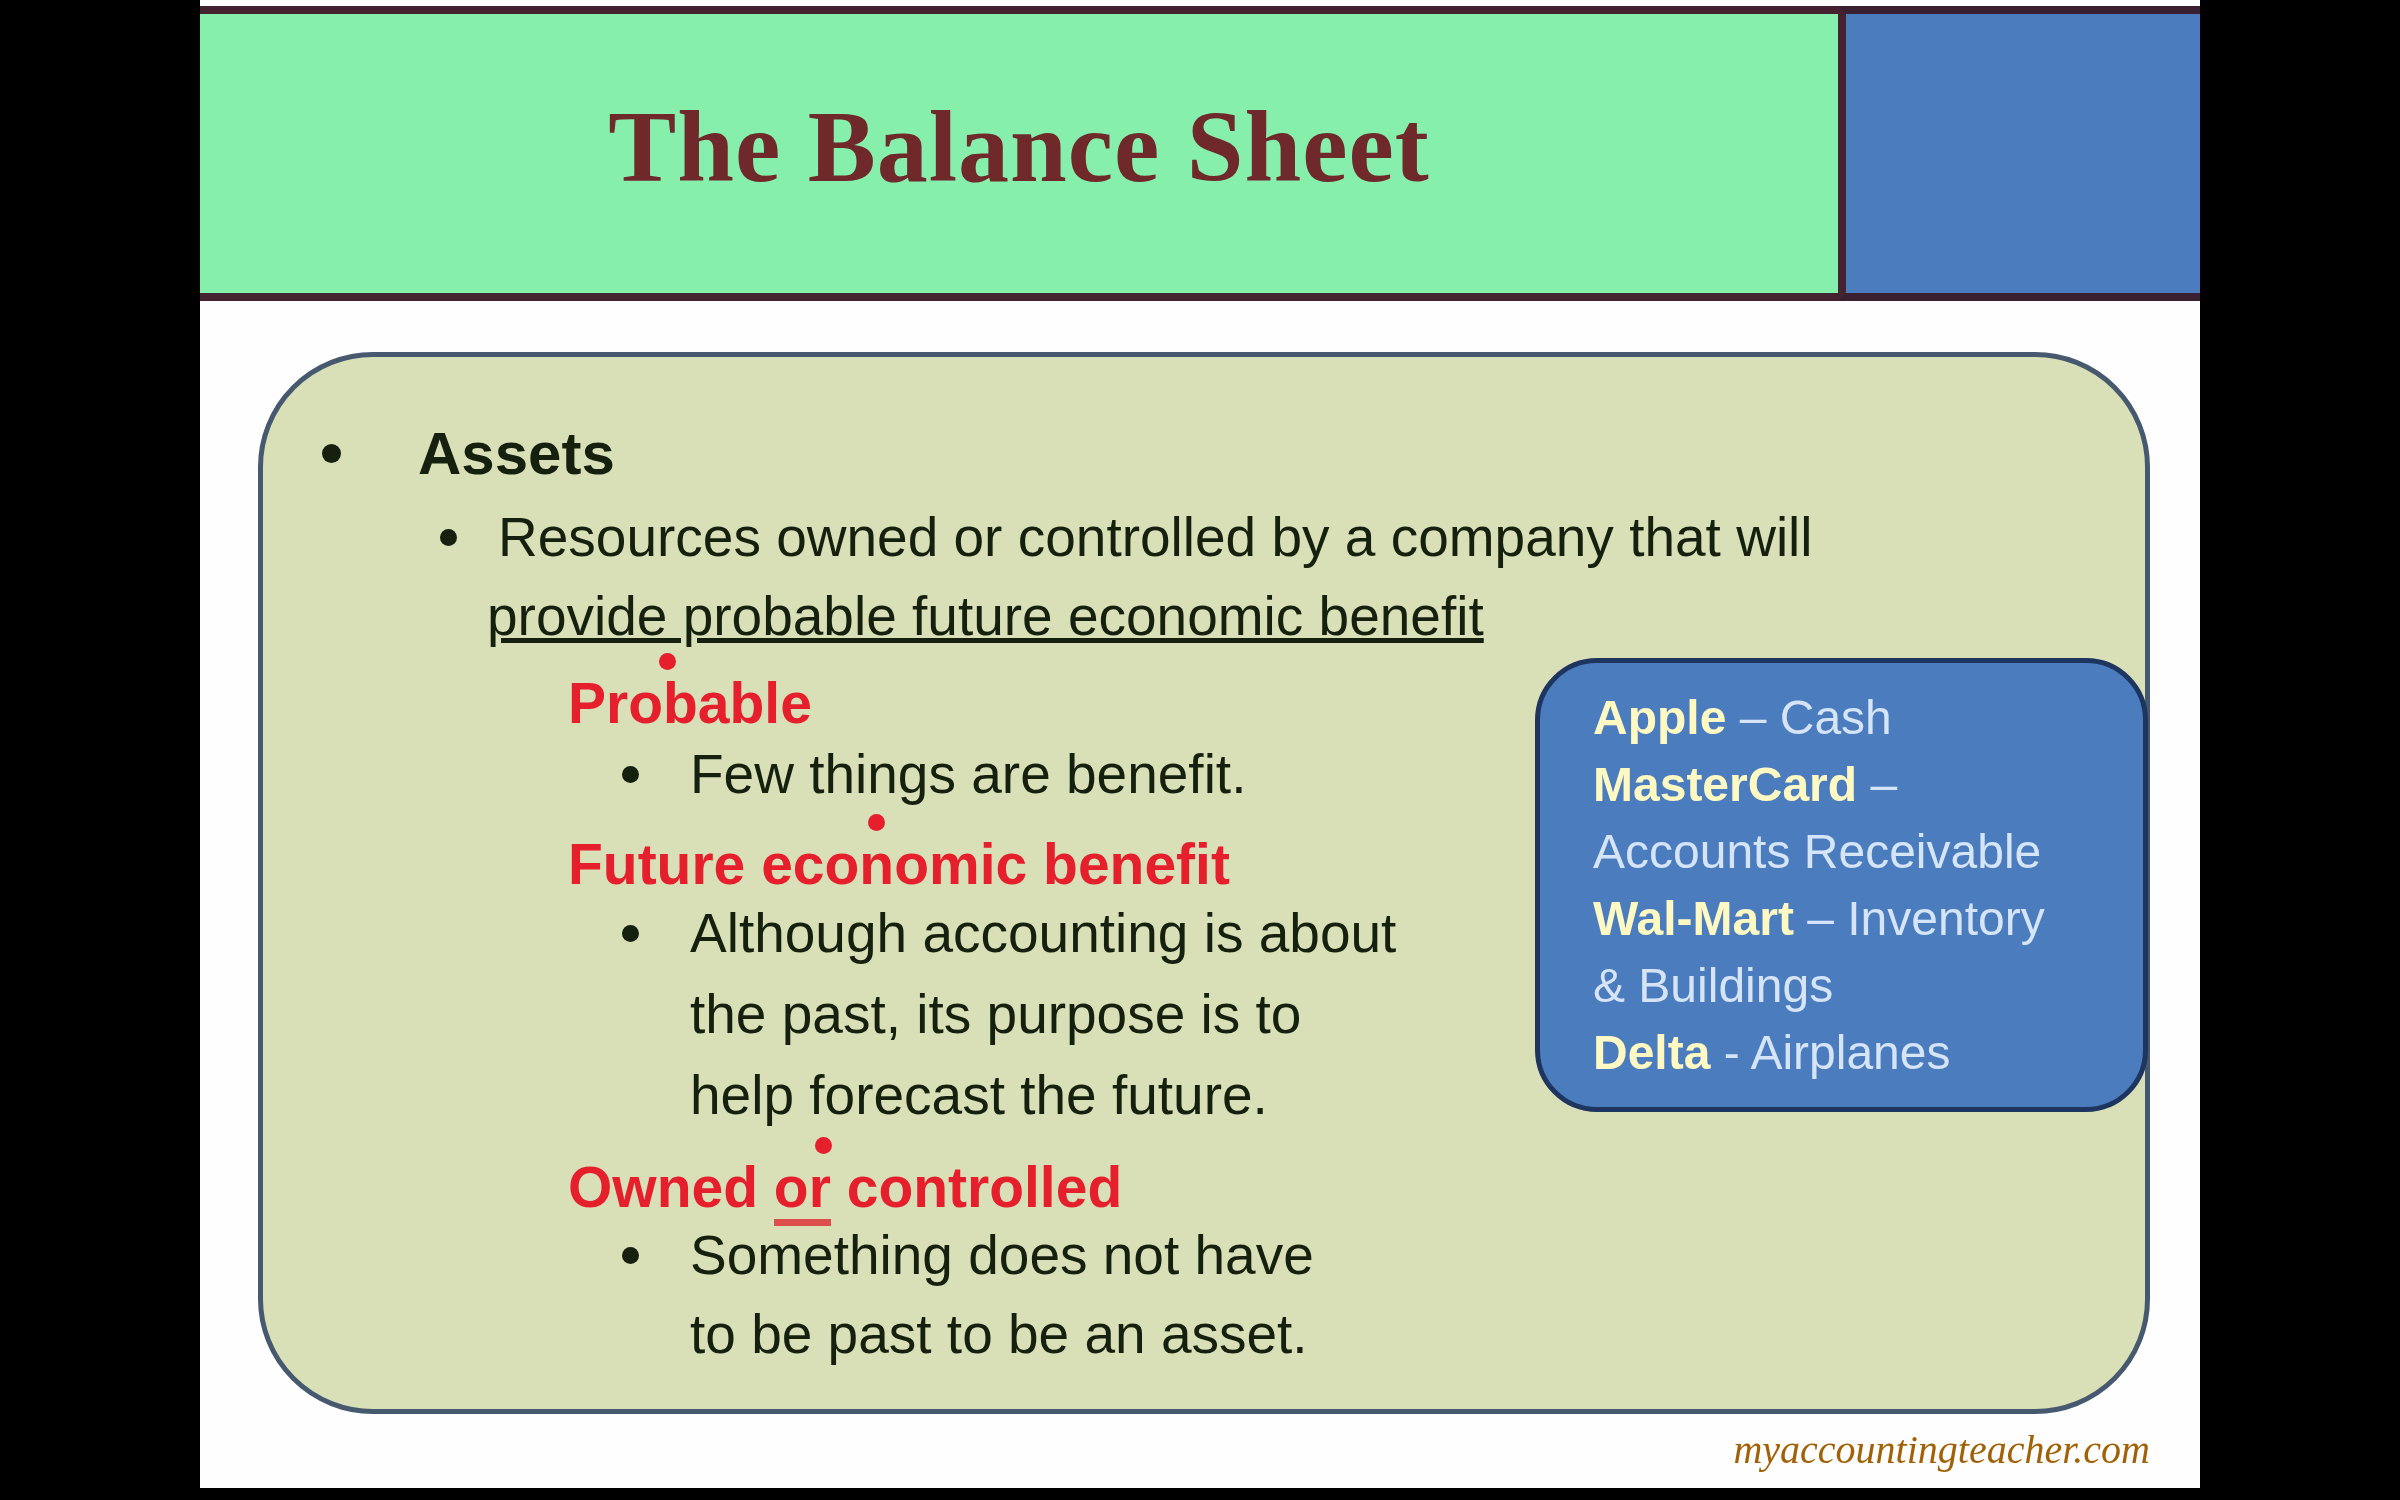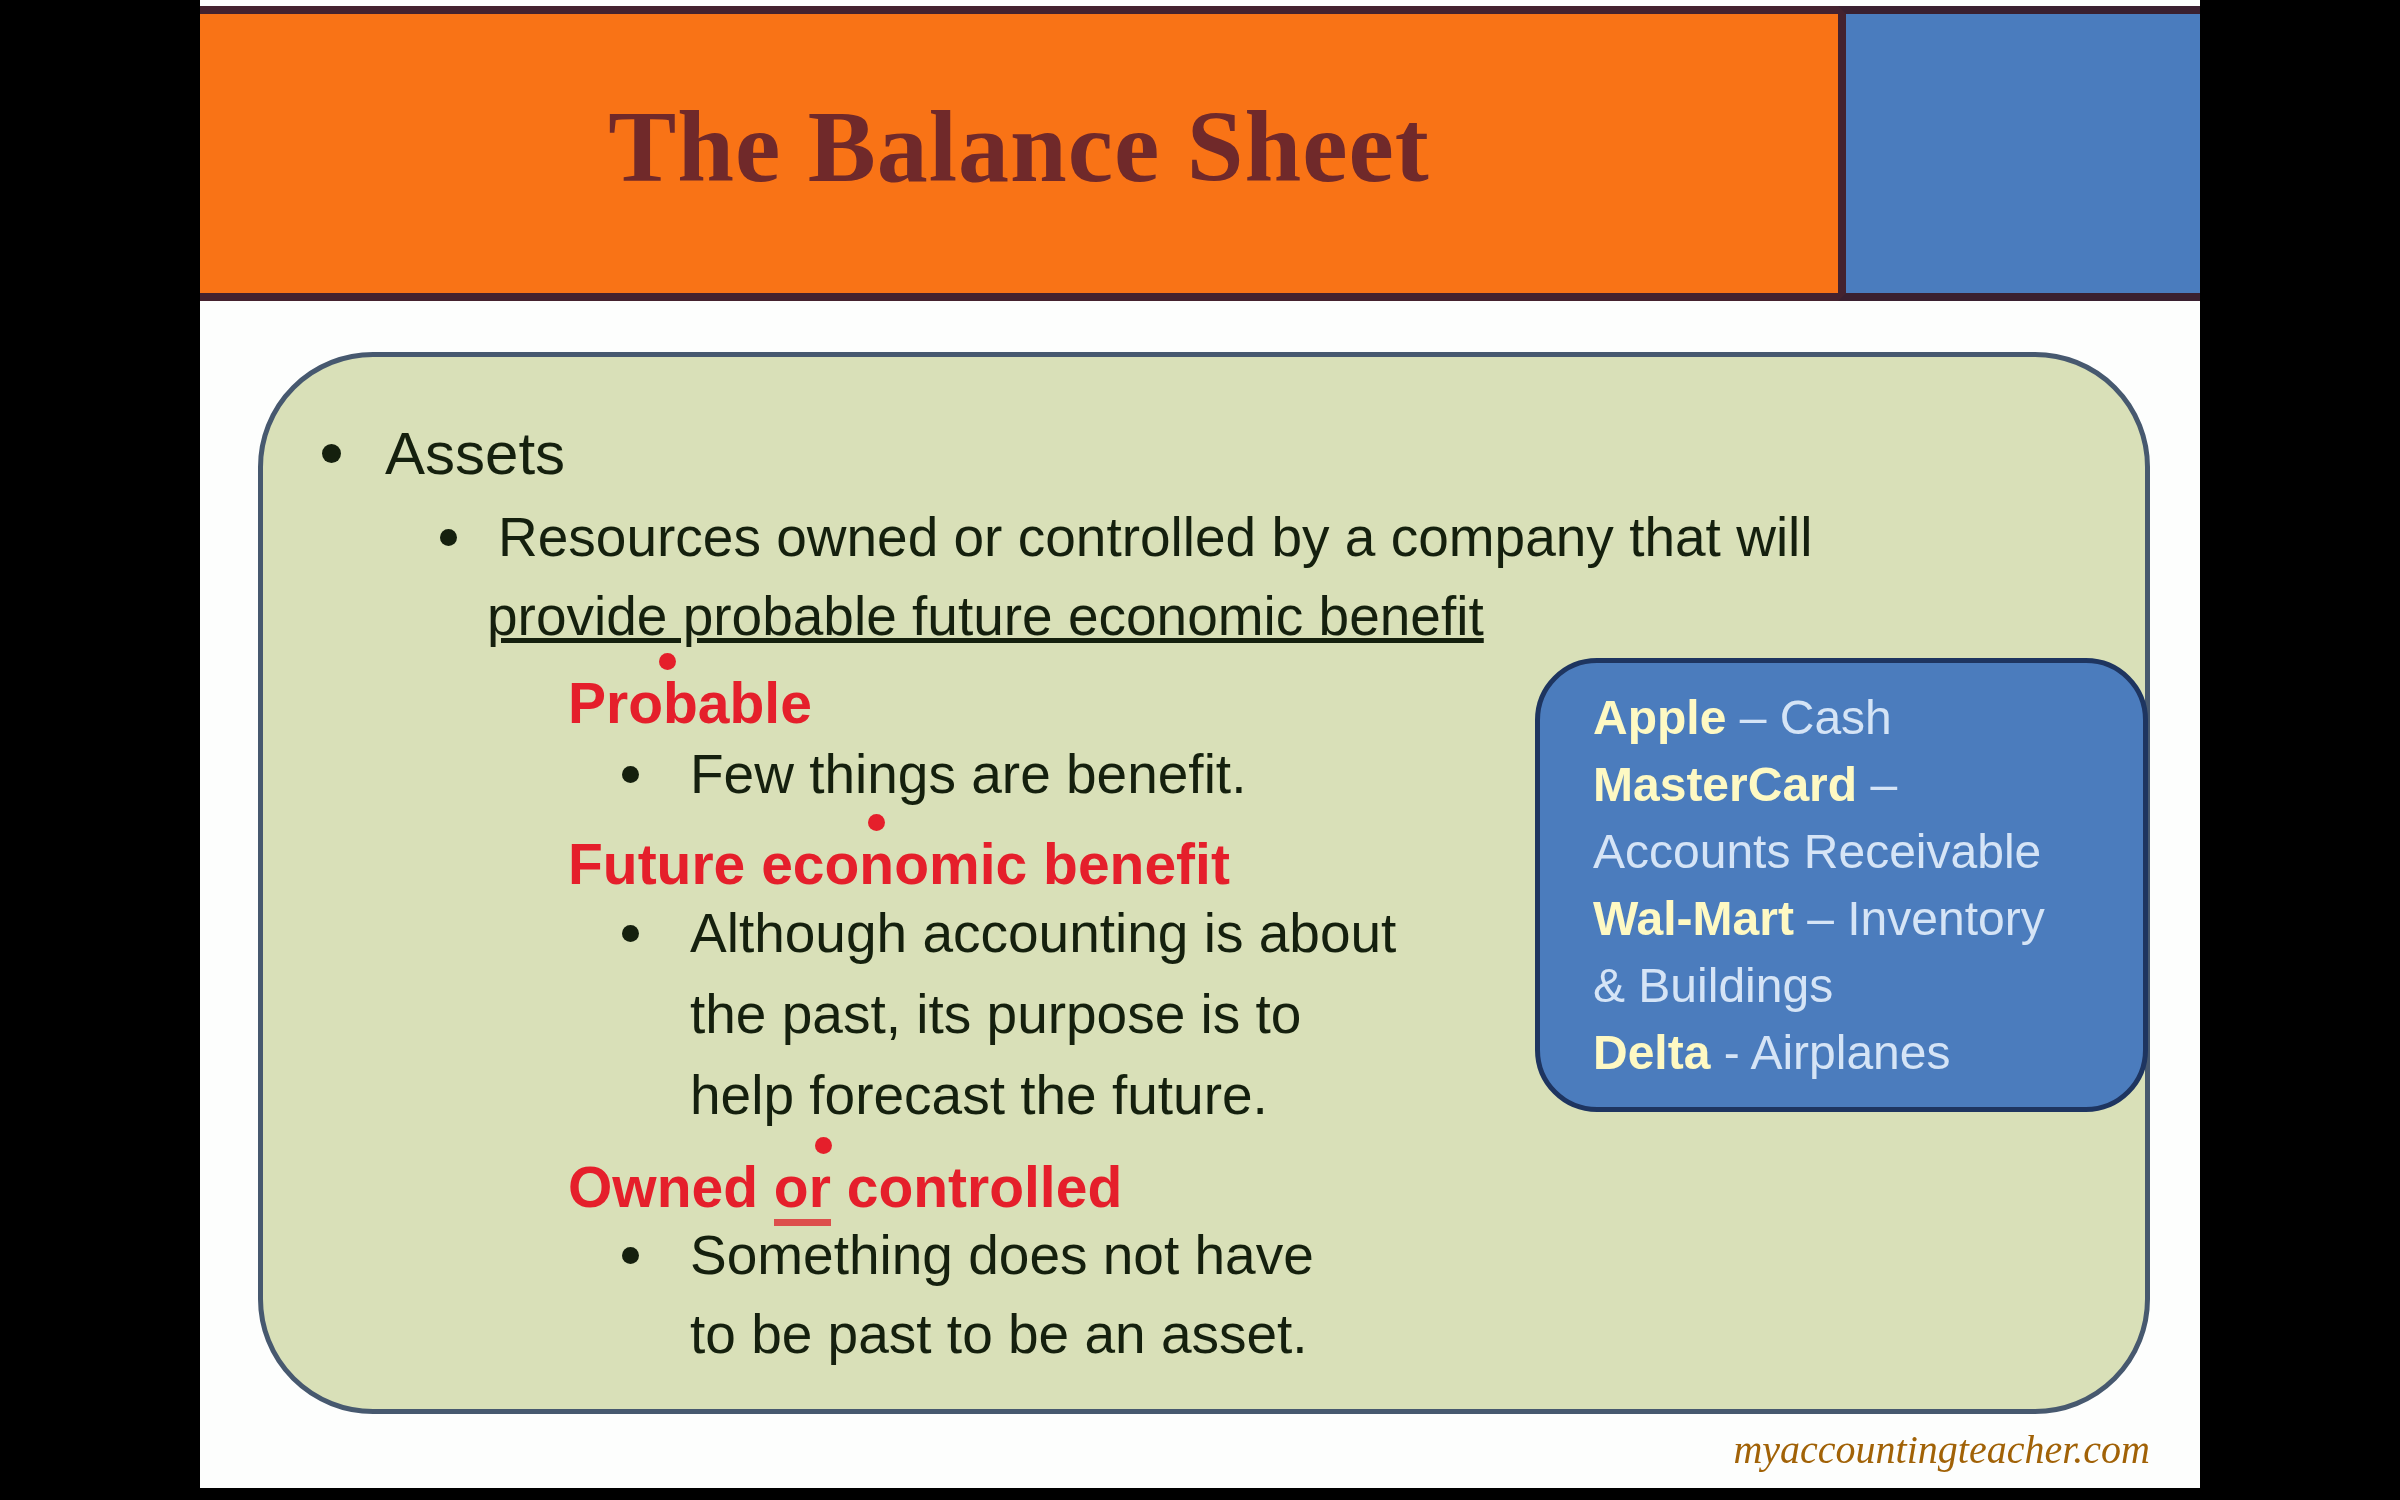--- a/index.html
+++ b/index.html
@@ -7,40 +7,40 @@
           font-family:"Liberation Sans",sans-serif;}
   
   .slide{position:absolute;left:200px;top:0;width:2000px;height:1488px;background:#fdfefd;}
   .bar{position:absolute;background:#000;}
   .bar-left{left:0;top:0;width:200px;height:1500px;}
   .bar-right{left:2200px;top:0;width:200px;height:1500px;}
   .bar-bottom{left:0;top:1488px;width:2400px;height:12px;}
 
   
   .header-light{position:absolute;left:200px;top:6px;width:1638px;height:295px;
-    background:#f97316;border-top:8px solid #44222f;border-bottom:8px solid #44222f;
+    background:#86efac;border-top:8px solid #44222f;border-bottom:8px solid #44222f;
     box-sizing:border-box;display:flex;align-items:center;justify-content:center;}
   .header-accent{position:absolute;left:1838px;top:6px;width:362px;height:295px;
     background:#4a7cbe;border-top:8px solid #3a2030;border-bottom:8px solid #3a2030;
     border-left:8px solid #44222f;box-sizing:border-box;}
   .slide-title{font-family:"Liberation Serif",serif;font-weight:bold;font-size:102px;
     color:#70292a;letter-spacing:1px;padding-bottom:14px;}
 
   
   .content-panel{position:absolute;left:258px;top:352px;width:1892px;height:1062px;
     background:#d9e0b8;border:5px solid #47596f;border-radius:115px;box-sizing:border-box;}
 
   
   .line{position:absolute;height:80px;display:flex;align-items:center;
     color:#15200e;font-size:55px;white-space:nowrap;}
   .dot{border-radius:50%;background:#15200e;flex:0 0 auto;}
   .dot.d1{width:19px;height:19px;}
   .dot.d2,.dot.d3,.dot.d4{width:17px;height:17px;}
   .dot.red{background:#e51f2b;}
-  .l1{left:322px;} .l1 .txt{margin-left:44px;font-weight:normal;font-size:60px;}
+  .l1{left:322px;} .l1 .txt{margin-left:77px;font-weight:bold;font-size:60px;}
   .l2{left:440px;} .l2 .txt{margin-left:41px;}
   .l3{left:524px;flex-direction:column;} .l3 .txt{margin-left:44px;font-weight:bold;font-size:57px;color:#e51f2b;}
   .l4{left:622px;} .l4 .txt{margin-left:51px;}
   .c2{left:487px;text-decoration:underline;} .c4{left:690px;}   
   .u{border-bottom:7px solid #dd4f4c;}
 
   
   .examples-panel{position:absolute;left:1535px;top:658px;width:613px;height:454px;
     background:#4b7cbd;border:5px solid #1e3560;border-radius:62px;box-sizing:border-box;
     padding:21px 10px 0 53px;overflow:hidden;}

